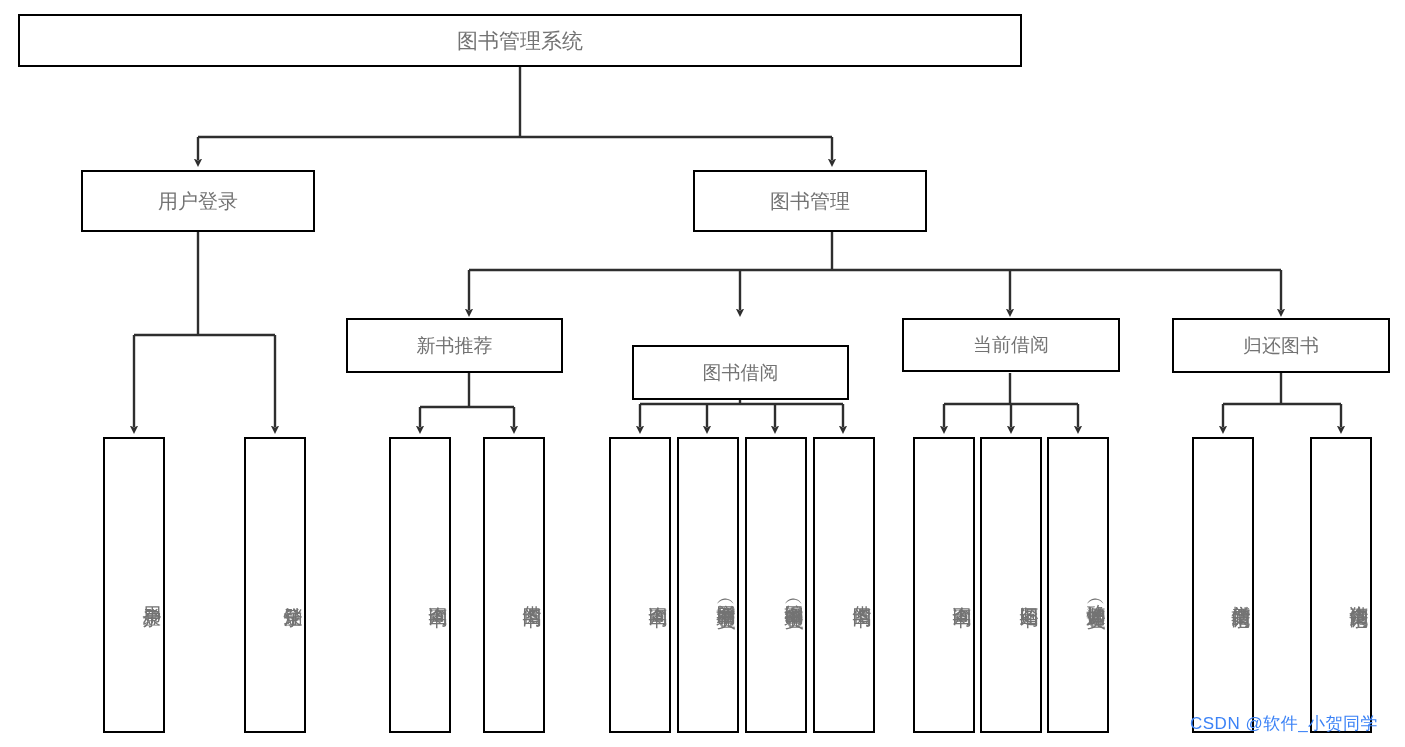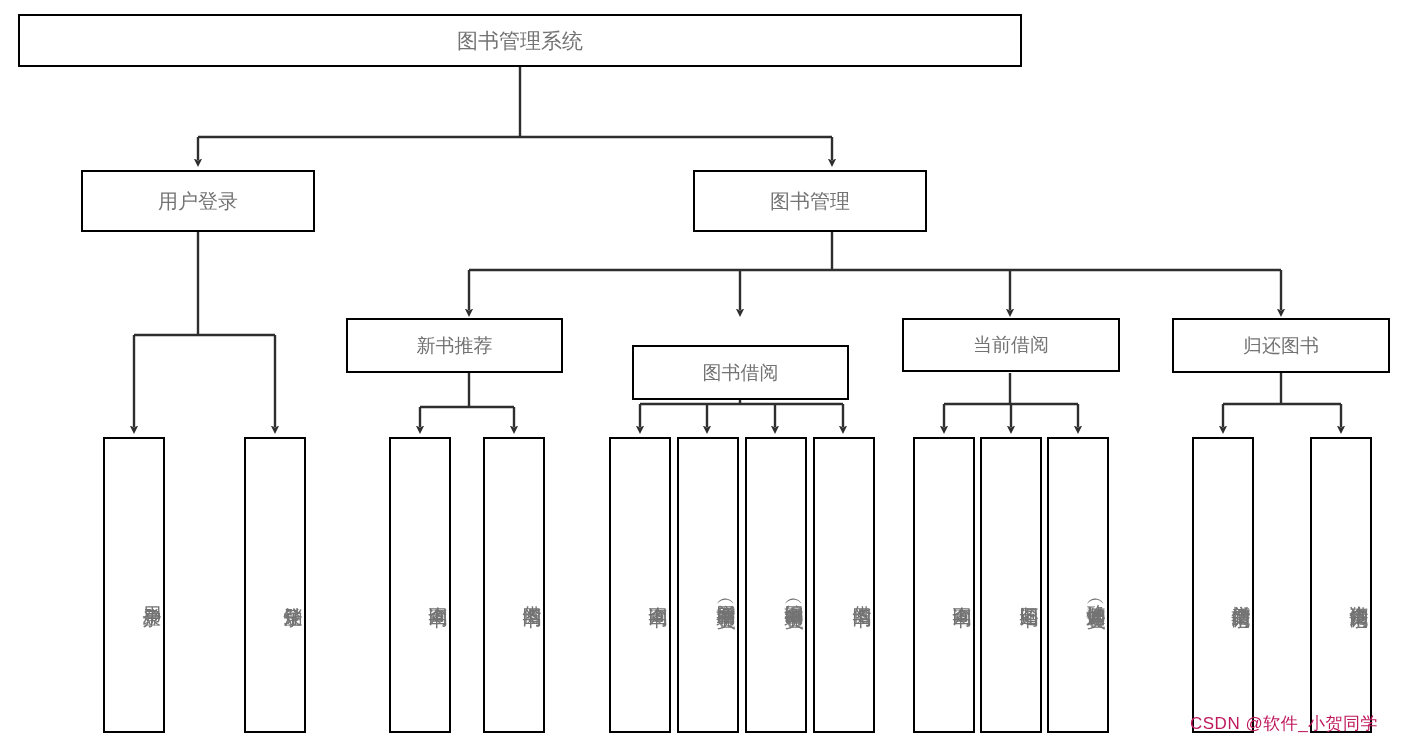--- a/index.html
+++ b/index.html
@@ -58,21 +58,21 @@
   }
   .node-label {
     display: block;
     white-space: pre-wrap;
   }
   #watermark {
     position: absolute;
     left: 1190px;
     top: 712px;
     font-size: 17px;
-    color: #be185d;
+    color: #3b82f6;
     letter-spacing: 0.5px;
     white-space: nowrap;
     user-select: none;
   }
 </style>
 </head>
 <body>
 
 <div id="diagram-canvas">
 

